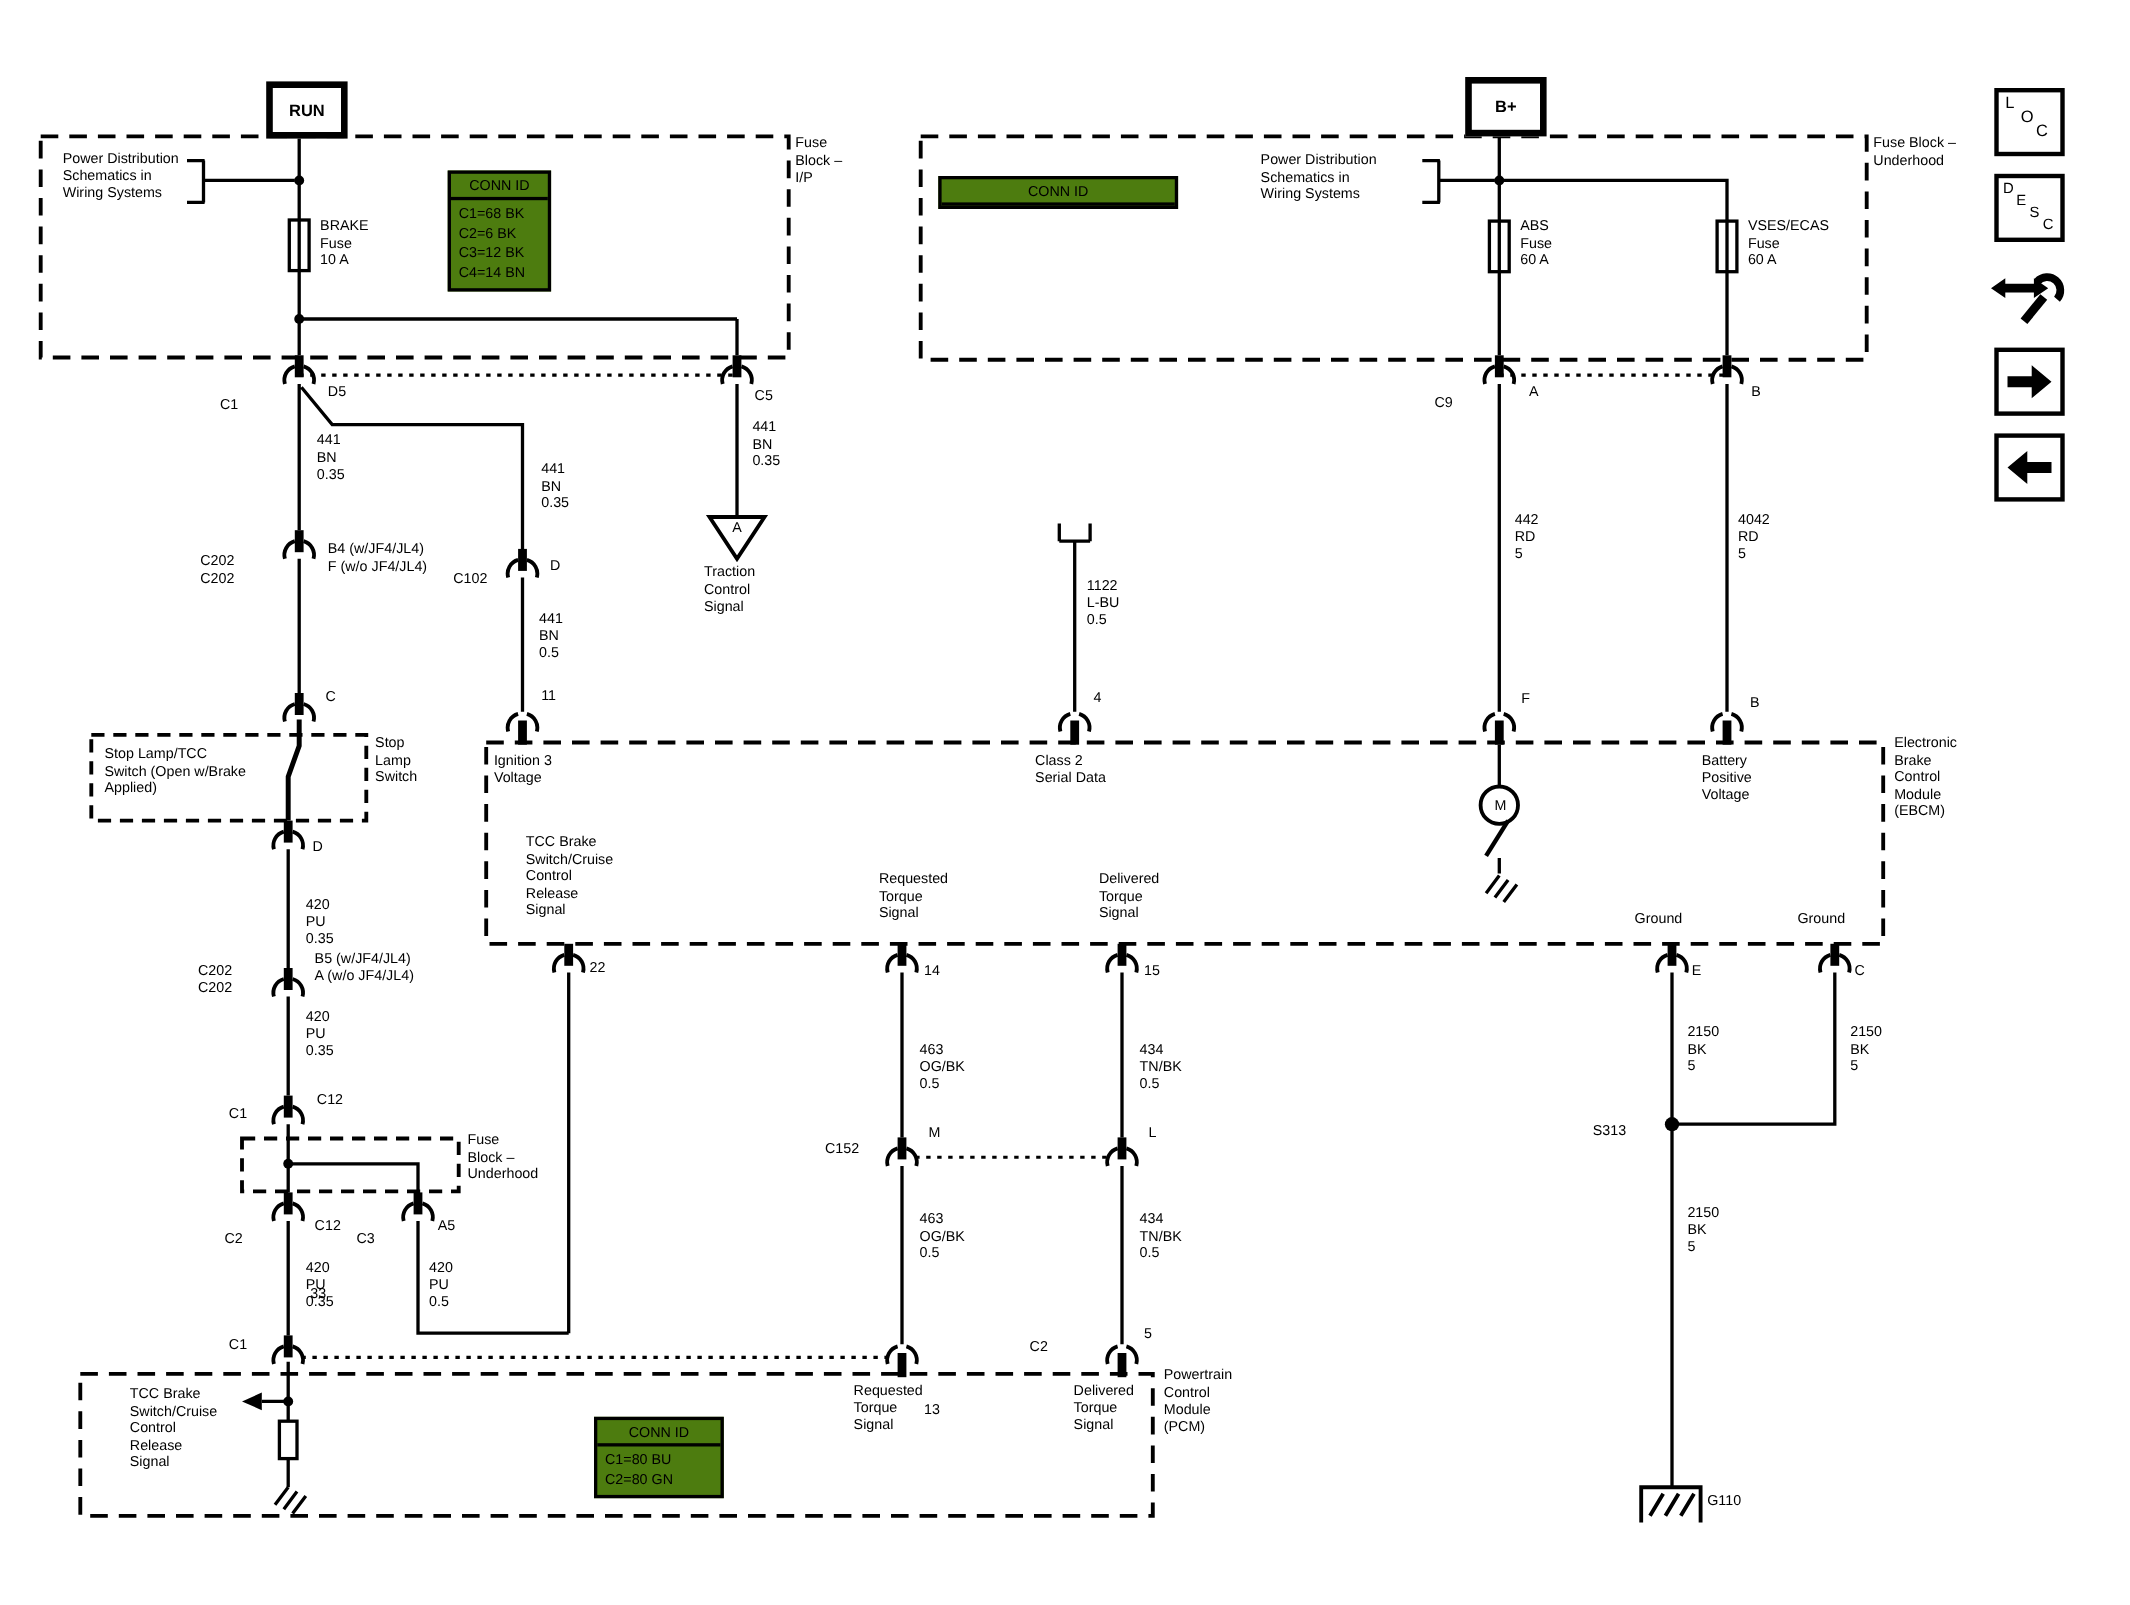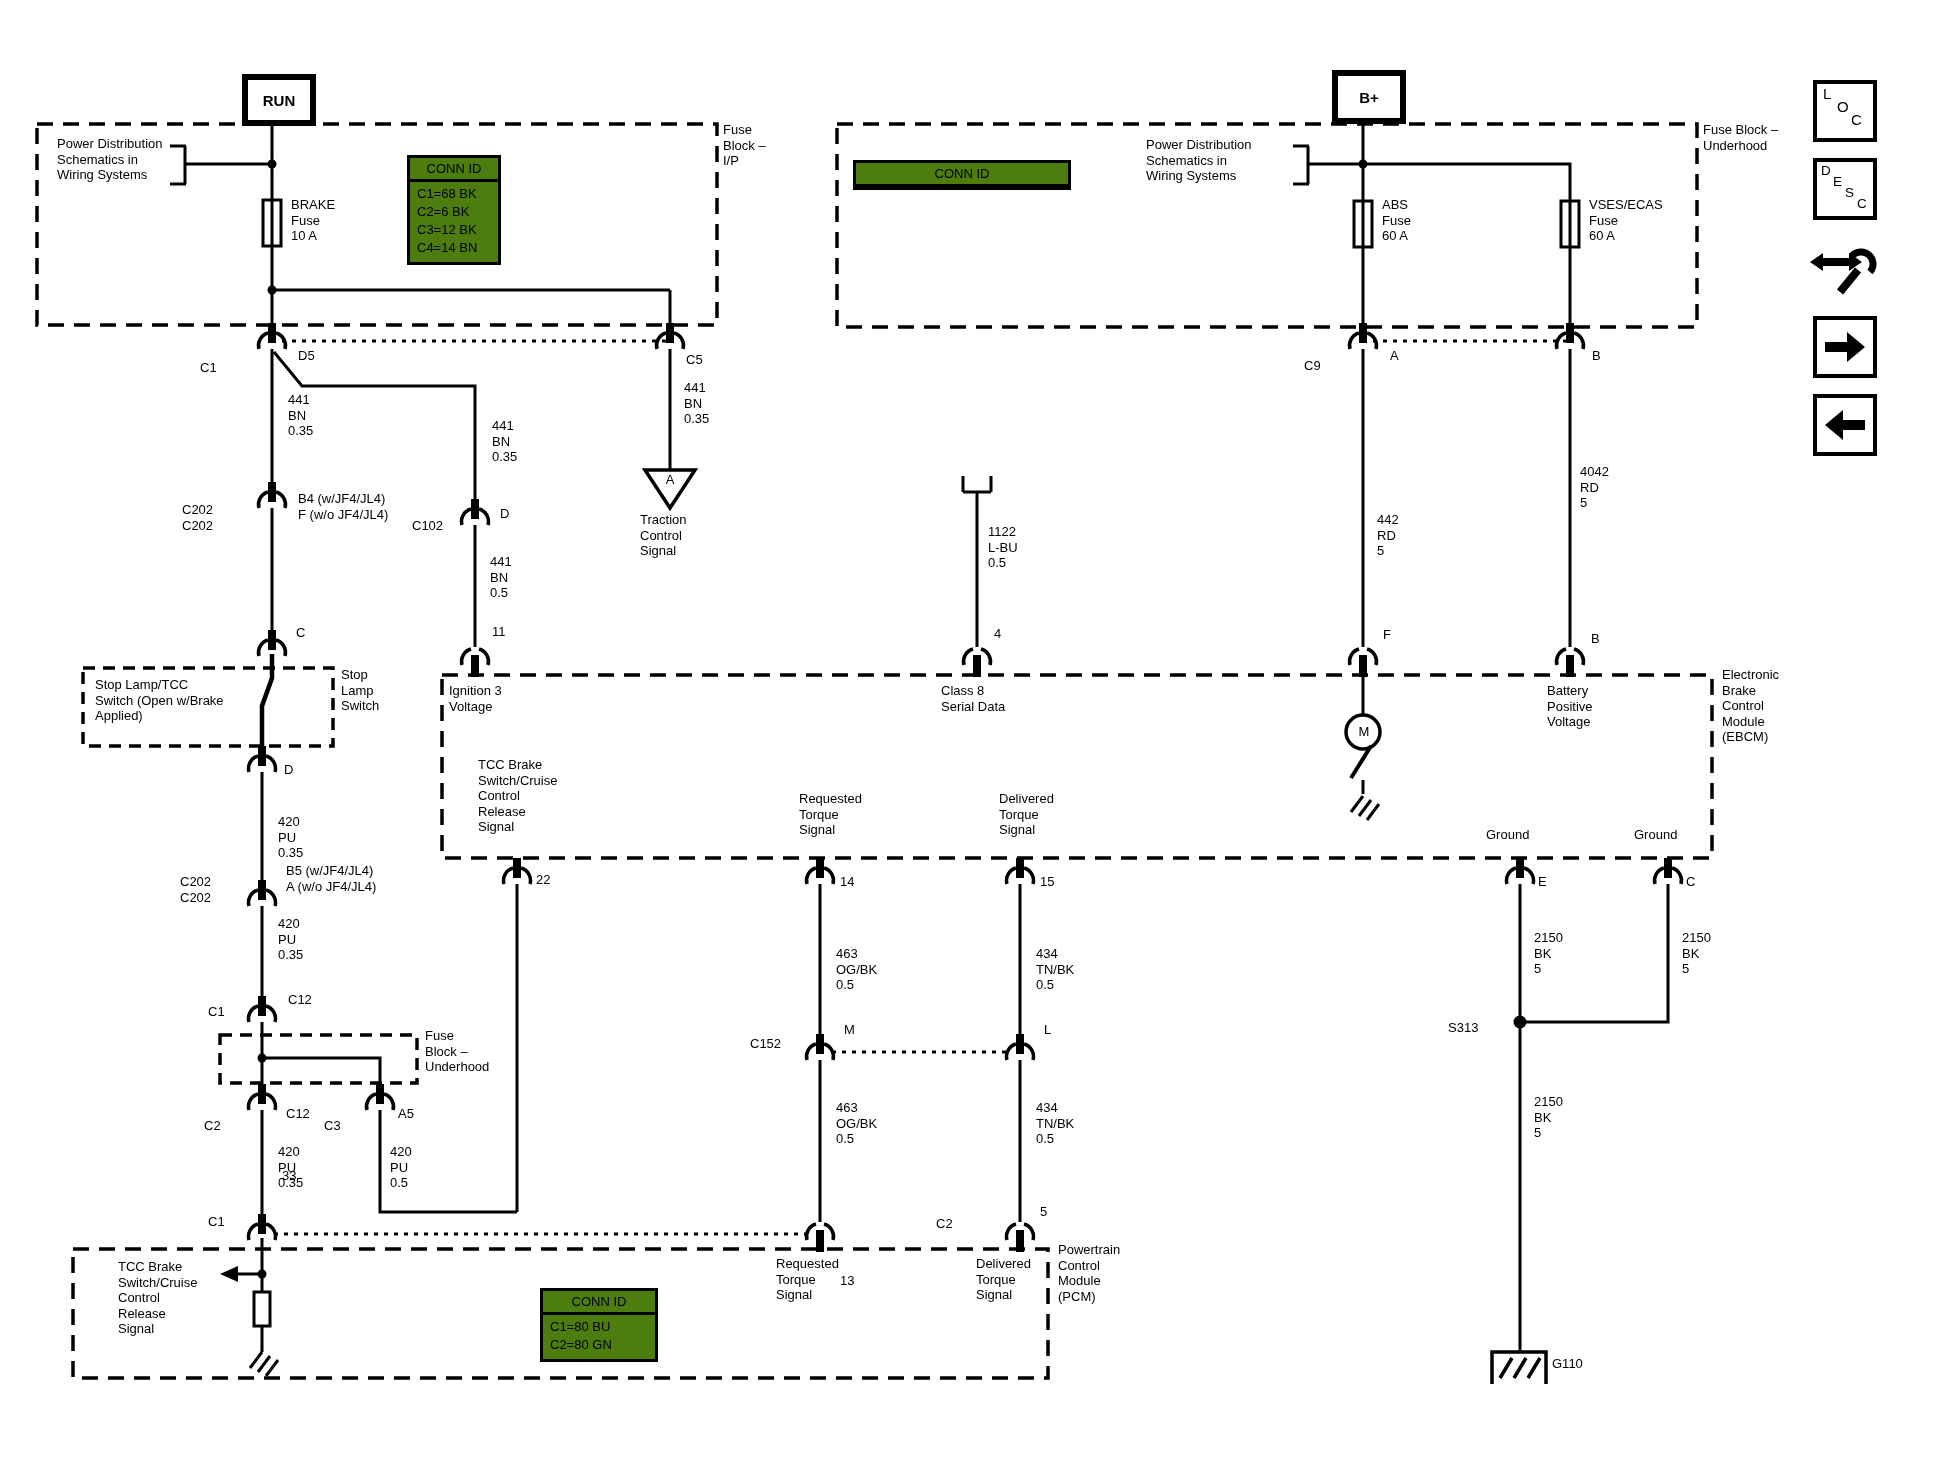--- a/index.html
+++ b/index.html
@@ -184,21 +184,21 @@
 
   <span class="lbl" style="left:288px;top:392px;">441
 BN
 0.35</span>
   <span class="lbl" style="left:492px;top:418px;">441
 BN
 0.35</span>
   <span class="lbl" style="left:684px;top:380px;">441
 BN
 0.35</span>
-  <span class="lbl" style="left:1377px;top:464px;margin-top:48px;">442
+  <span class="lbl" style="left:1377px;top:464px;">442
 RD
 5</span>
   <span class="lbl" style="left:1580px;top:464px;">4042
 RD
 5</span>
 
   <span class="lbl ctr" style="left:661px;top:472px;width:18px;">A</span>
   <span class="lbl" style="left:640px;top:512px;width:84px;">Traction
 Control
 Signal</span>
@@ -213,21 +213,21 @@
 BN
 0.5</span>
   <span class="lbl" style="left:492px;top:624px;">11</span>
   <span class="lbl" style="left:449px;top:683px;width:90px;">Ignition 3
 Voltage</span>
 
   <span class="lbl" style="left:988px;top:524px;">1122
 L-BU
 0.5</span>
   <span class="lbl" style="left:994px;top:626px;">4</span>
-  <span class="lbl" style="left:941px;top:683px;width:100px;">Class 8
+  <span class="lbl" style="left:941px;top:683px;width:100px;">Class 2
 Serial Data</span>
 
   <span class="lbl" style="left:1383px;top:627px;">F</span>
   <span class="lbl" style="left:1591px;top:631px;">B</span>
   <span class="lbl" style="left:1547px;top:683px;width:90px;">Battery
 Positive
 Voltage</span>
   <span class="lbl ctr" style="left:1356px;top:724px;width:16px;">M</span>
   <span class="lbl" style="left:1722px;top:667px;width:120px;">Electronic
 Brake

